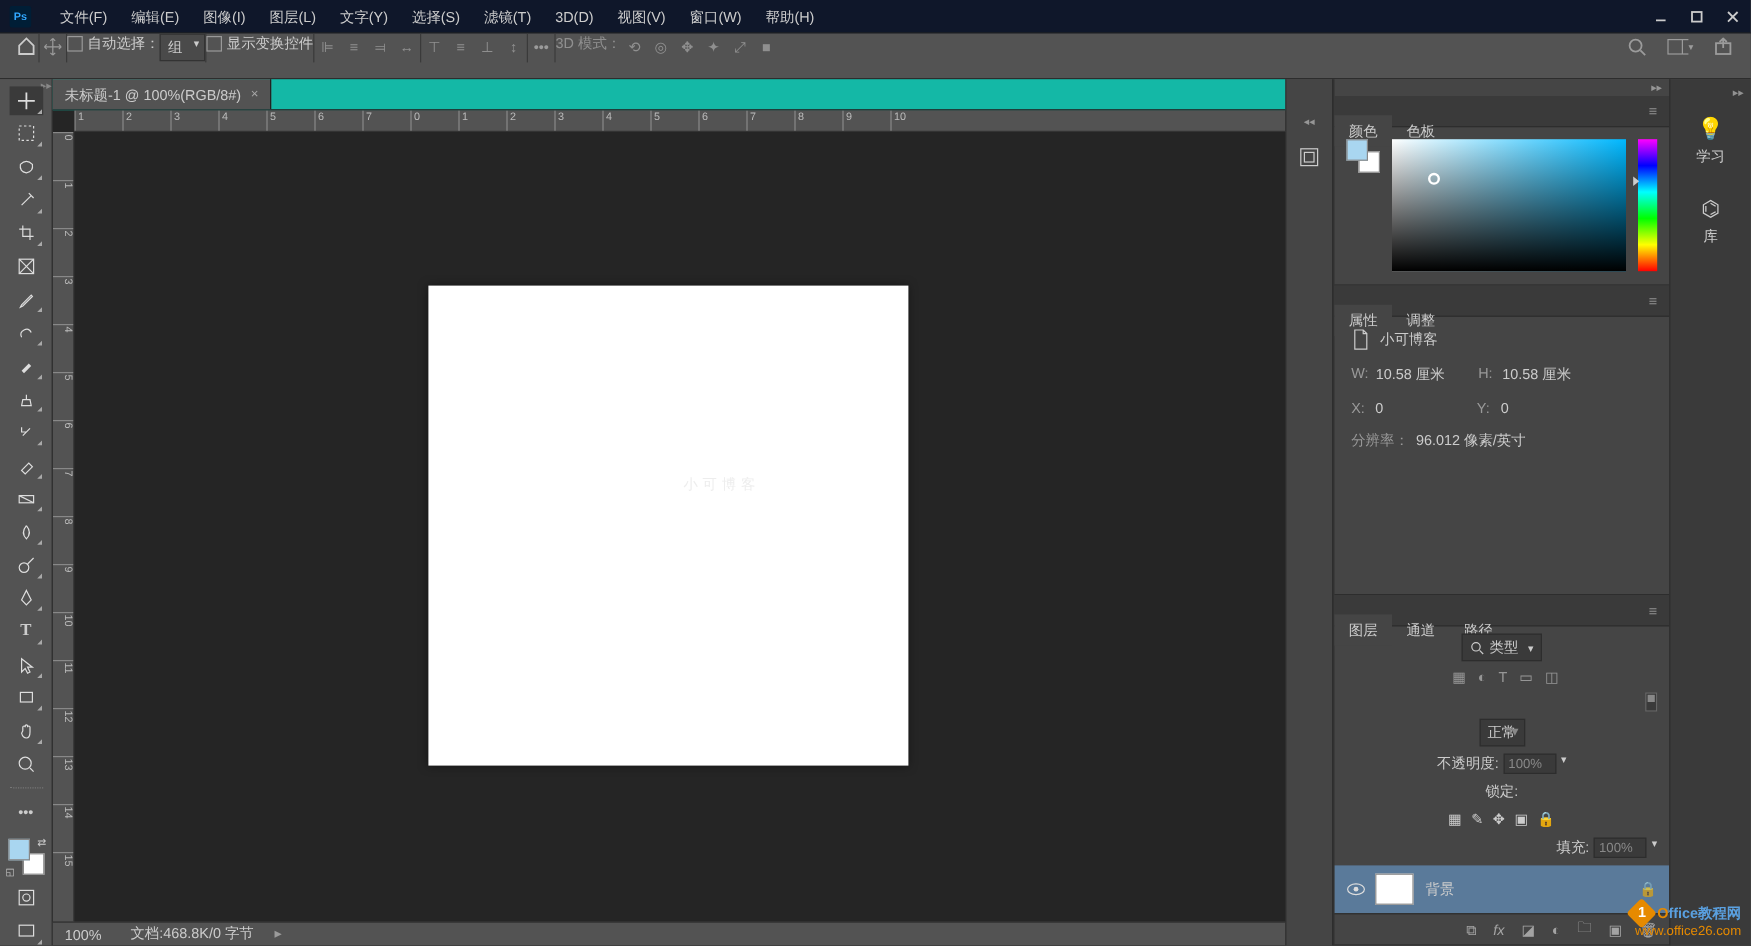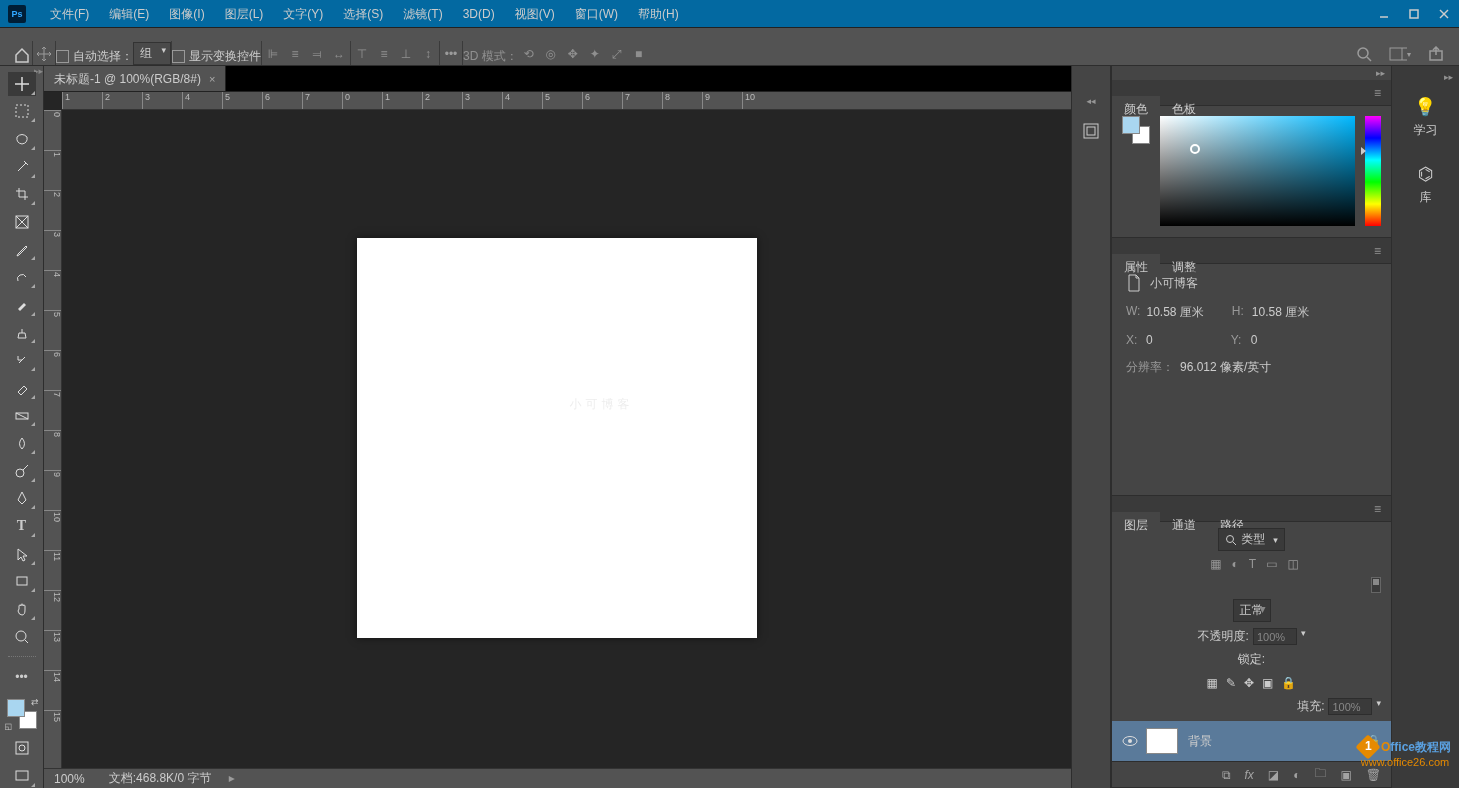--- a/index.html
+++ b/index.html
@@ -1,43 +1,43 @@
 <!DOCTYPE html>
 <html><head>
 <meta charset="utf-8">
 <style>
 * { margin:0; padding:0; box-sizing:border-box; font-family:"Microsoft YaHei",sans-serif; font-size:12px; color:#ccc; user-select:none; }
 body { background:#535353; width:1459px; height:788px; overflow:hidden; position:relative; }
-.menubar { height:28px; background:#0369a1; display:flex; align-items:center; padding-left:8px; border-bottom:1px solid #222; }
+.menubar { height:28px; background:#0f172a; display:flex; align-items:center; padding-left:8px; border-bottom:1px solid #222; }
 .ps-logo { width:18px; height:18px; background:#001e36; color:#31a8ff; font-size:9px; font-weight:bold; display:flex; align-items:center; justify-content:center; border-radius:2px; margin-right:14px; }
 .menu-item { padding:0 10px; line-height:28px; cursor:default; }
 .window-controls { margin-left:auto; display:flex; }
 .win-btn { width:30px; height:28px; display:flex; align-items:center; justify-content:center; }
-.optionbar { height:38px; background:#535353; display:flex; align-items:flex-end; padding:0 12px; border-bottom:1px solid #2d2d2d; gap:0; }
+.optionbar { height:38px; background:#535353; display:flex; align-items:flex-start; padding:0 12px; border-bottom:1px solid #2d2d2d; gap:0; }
 .ob-home { width:20px; height:20px; display:flex; align-items:center; justify-content:center; }
 .ob-sep { width:1px; height:24px; background:#3a3a3a; }
 .ob-cb { width:13px; height:13px; border:1px solid #999; display:inline-block; vertical-align:middle; margin-right:4px;}
 .ob-select { background:#4a4a4a; border:1px solid #333; padding:2px 18px 2px 6px; position:relative; }
 .ob-select::after{content:"▾";position:absolute;right:4px;top:2px;font-size:9px;}
 .ob-icon { width:22px; height:22px; display:flex; align-items:center; justify-content:center; opacity:.6; }
 .ob-right { margin-left:auto; display:flex; gap:14px; align-items:center; }
 .main { display:flex; height:722px; }
 .toolbox { width:44px; background:#535353; border-right:1px solid #2d2d2d; display:flex; flex-direction:column; align-items:center; padding-top:6px; gap:4px; position:relative;}
 .tb-expand { position:absolute; top:0; right:0; font-size:9px; color:#888;}
 .tool { width:28px; height:24px; display:flex; align-items:center; justify-content:center; cursor:pointer; position:relative;}
 .tool.active { background:#3a3a3a; }
 .tool .tri { position:absolute; bottom:1px; right:1px; width:0;height:0;border-left:4px solid transparent;border-bottom:4px solid #aaa;}
 .fgbg { width:30px; height:30px; position:relative; margin-top:6px;}
 .fgbg .bg{position:absolute;bottom:0;right:0;width:18px;height:18px;background:#fff;border:1px solid #888;}
 .fgbg .fg{position:absolute;top:0;left:0;width:18px;height:18px;background:#a9d6f0;border:1px solid #888;}
 .fgbg .sw{position:absolute;top:-2px;right:-2px;font-size:9px;}
 .fgbg .df{position:absolute;bottom:-2px;left:-2px;font-size:8px;}
 .qm{margin-top:4px;}
 .doc-area { flex:1; background:#252525; display:flex; flex-direction:column; position:relative;}
-.tabbar { height:26px; background:#000000; display:flex; border-bottom:1px solid #222;}
+.tabbar { height:26px; background:#14b8a6; display:flex; border-bottom:1px solid #222;}
 .doc-tab { background:#535353; padding:0 10px; line-height:26px; display:flex; gap:8px; align-items:center; border-right:1px solid #222;}
 .doc-tab .x{font-size:11px;opacity:.7;}
 .ruler-h { height:18px; background:#535353; border-bottom:1px solid #333; position:relative; overflow:hidden; margin-left:18px;}
 .ruler-h .tick{position:absolute;top:0;height:18px;border-left:1px solid #888;font-size:9px;color:#bbb;padding-left:2px;}
 .canvas-row{flex:1;display:flex;overflow:hidden;}
 .ruler-v{width:18px;background:#535353;border-right:1px solid #333;position:relative;overflow:hidden;}
 .ruler-v .tick{position:absolute;left:0;width:18px;border-top:1px solid #888;font-size:9px;color:#bbb;padding-top:1px;writing-mode:vertical-rl;}
 .canvas-wrap{flex:1;background:#252525;position:relative;overflow:hidden;}
 .canvas{position:absolute;left:295px;top:128px;width:400px;height:400px;background:#fff;box-shadow:0 0 8px rgba(0,0,0,.5);}
 .watermark{position:absolute;left:50%;top:45%;transform:translate(-50%,-50%);text-align:center;opacity:.35;pointer-events:none;}
@@ -85,21 +85,21 @@
 .layer-list{flex:1;overflow:auto;}
 .layer-item{display:flex;align-items:center;height:40px;background:#5a7a9a;padding:0 10px;gap:10px;}
 .layer-item .eye{width:14px;}
 .layer-item .thumb{width:32px;height:26px;background:#fff;border:1px solid #888;}
 .layer-item .lock{margin-left:auto;opacity:.7;}
 .layer-footer{height:26px;border-top:1px solid #2d2d2d;display:flex;align-items:center;justify-content:flex-end;gap:14px;padding:0 10px;}
 .layer-footer span{opacity:.7;font-size:12px;}
 .right-rail{width:68px;background:#3a3a3a;border-left:1px solid #2d2d2d;display:flex;flex-direction:column;padding-top:4px;}
 .rr-item{display:flex;flex-direction:column;align-items:center;padding:12px 0;gap:4px;font-size:11px;color:#ccc;cursor:pointer;}
 .rr-item .ico{font-size:18px;}
-.corner-wm{position:absolute;bottom:20px;right:8px;text-align:center;}
+.corner-wm{position:absolute;bottom:6px;right:8px;text-align:right;}
 .corner-wm .l1{font-size:16px;font-weight:bold;}
 .corner-wm .l1 .o{color:#e68a00;}
 .corner-wm .l1 .rest{color:#5aa0e0;}
 .corner-wm .l2{font-size:11px;color:#e68a00;}
 .badge{display:inline-block;width:18px;height:18px;background:#e68a00;border-radius:3px;transform:rotate(45deg);margin-right:4px;vertical-align:middle;position:relative;}
 .badge::after{content:"1";position:absolute;transform:rotate(-45deg);left:5px;top:1px;color:#fff;font-weight:bold;}
 svg{display:block;}
 .dim{opacity:.5;}
 </style>
 </head>

